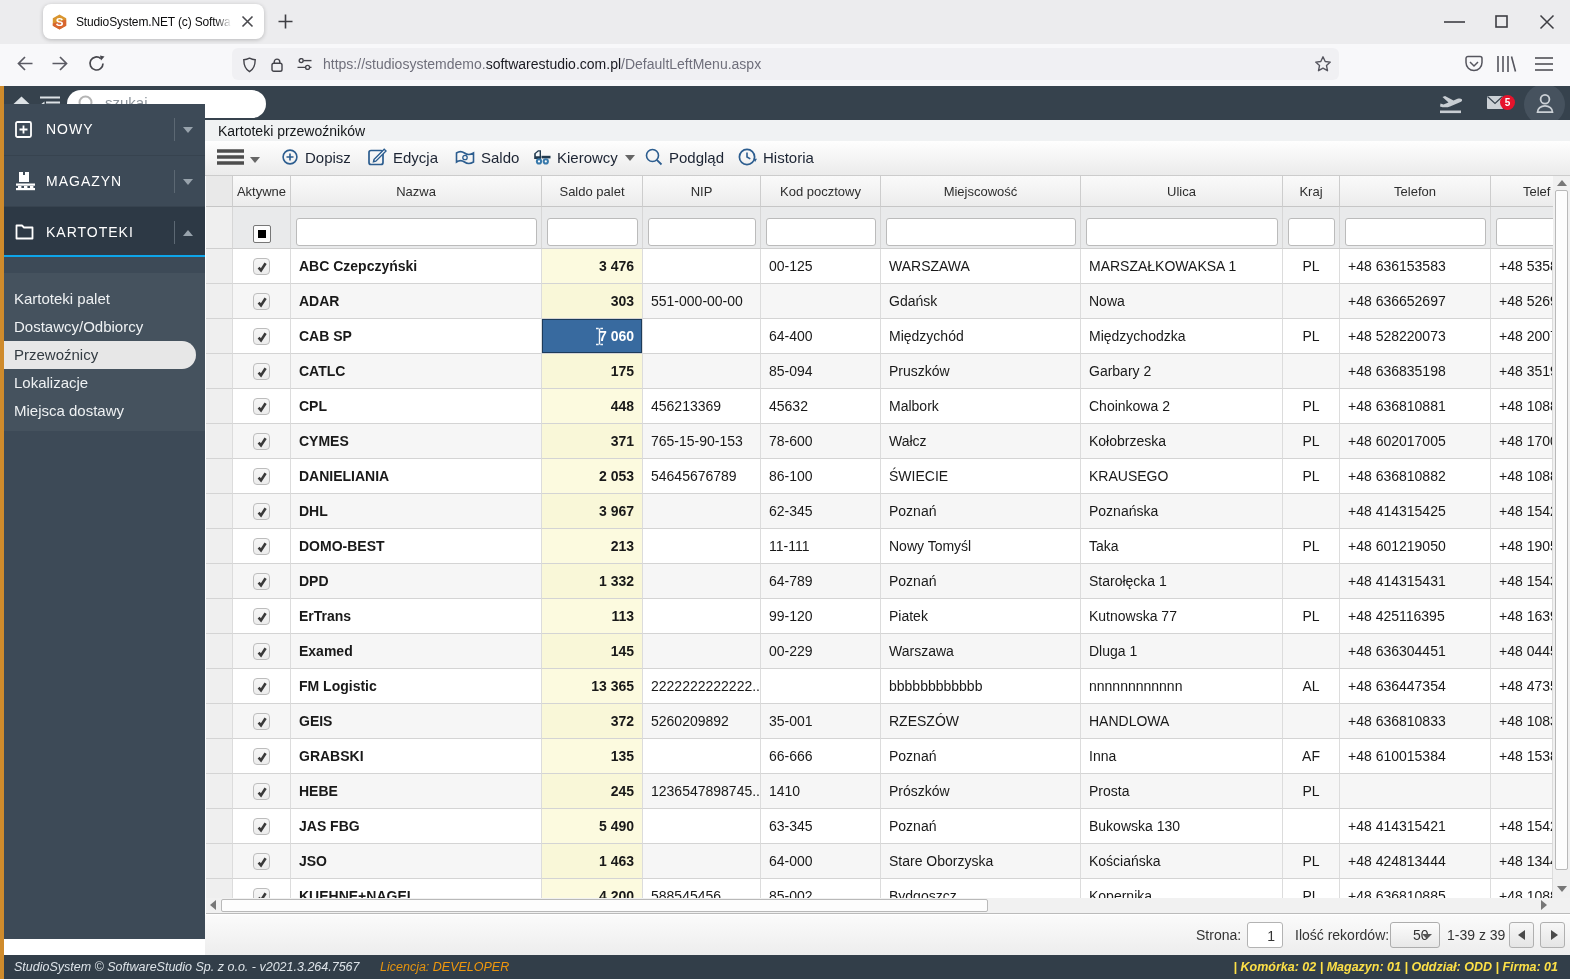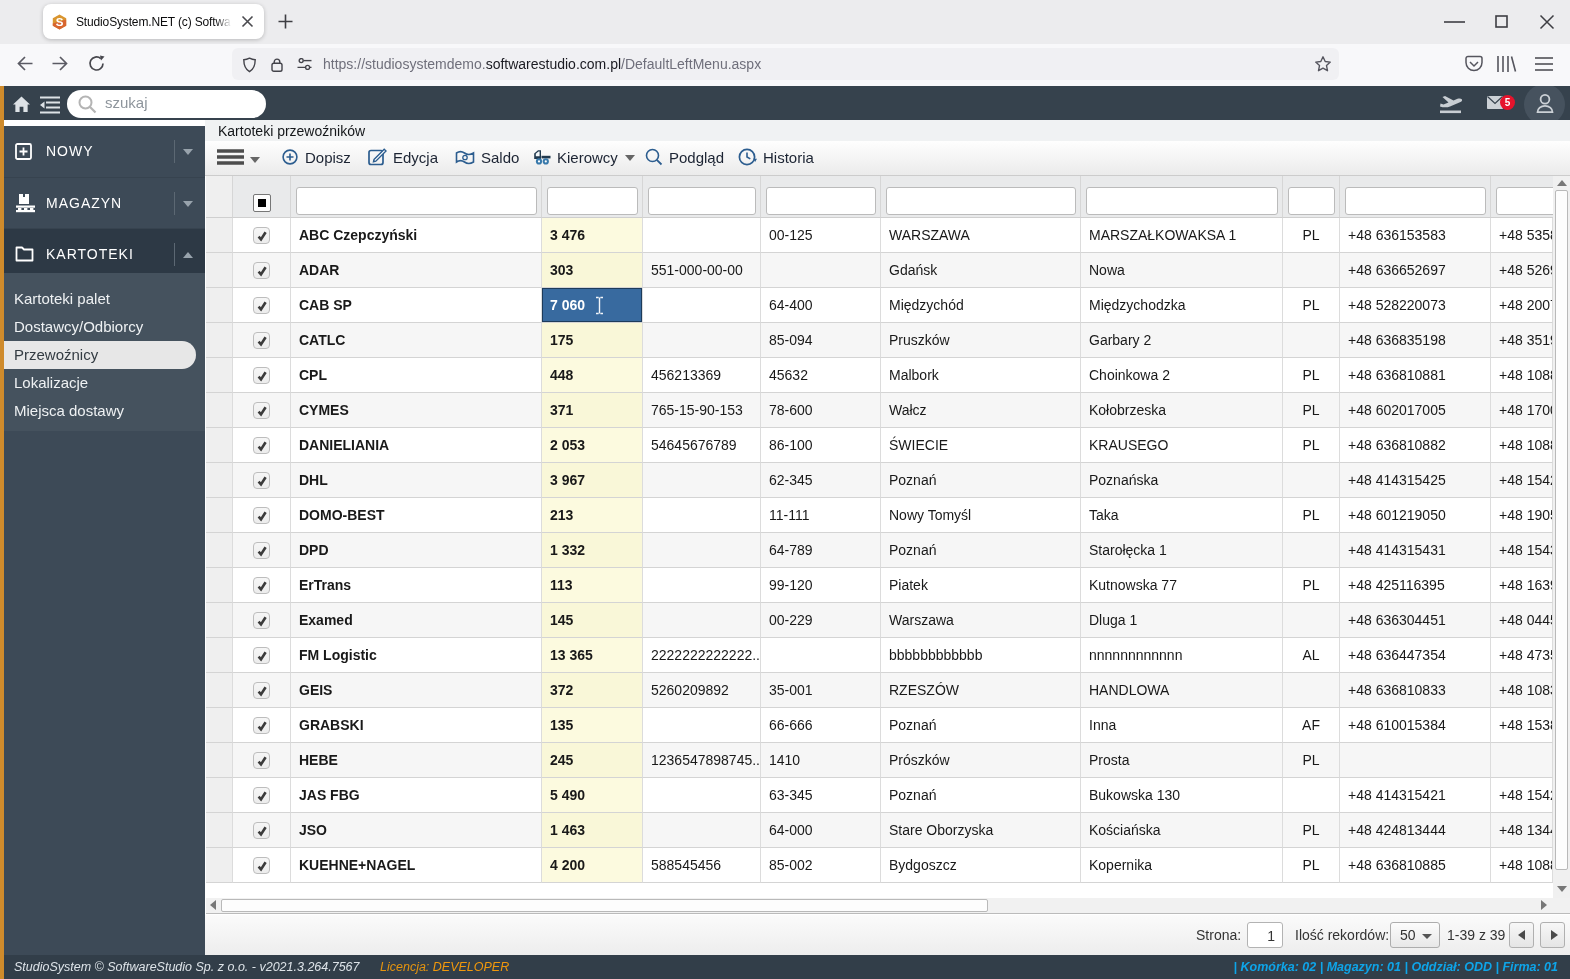--- a/index.html
+++ b/index.html
@@ -24,38 +24,38 @@
 #urltext{left:323px;top:56px;font-size:14px;color:#6f6f7b;white-space:nowrap;}
 #urltext b{color:#1a1a21;font-weight:400;}
 
 #apptoolbar{left:0;top:86px;width:1570px;height:34px;background:#36424d;overflow:hidden;}
 #orangestrip{left:0;top:86px;width:4px;height:893px;background:#cf8b2c;z-index:30;}
 #searchpill{left:67px;top:90px;width:199px;height:28px;background:#fff;border-radius:14px;}
 #szukaj{left:105px;top:94px;font-size:15px;color:#8e959c;}
 #avatar{left:1524px;top:85px;width:41px;height:41px;border-radius:50%;background:#46525e;}
 #mailbadge{left:1500px;top:95px;width:15px;height:15px;border-radius:50%;background:#e6132c;color:#fff;font-size:10px;font-weight:700;text-align:center;line-height:15px;}
 
-#sidebar{left:4px;top:126px;width:201px;height:835px;background:#3d4a57;}
+#sidebar{left:4px;top:104px;width:201px;height:835px;background:#3d4a57;}
 .sgroup{position:absolute;left:0;width:201px;height:51px;}
 .sgroup .gtext{position:absolute;left:42px;top:0;height:51px;line-height:51px;font-size:14px;letter-spacing:1px;color:#fff;}
 .sgroup .gsep{position:absolute;left:170px;top:14px;width:1px;height:23px;background:#5c6873;}
 .garr{position:absolute;left:179px;top:23px;width:0;height:0;border-left:5.5px solid transparent;border-right:5.5px solid transparent;border-top:6px solid #98a3ac;}
 .garr.up{border-top:none;border-bottom:6px solid #98a3ac;}
 .gicon{position:absolute;left:11px;top:17px;}
 #grp2{top:51px;border-top:1px solid #37434f;}
 #grp3{top:102px;border-top:1px solid #37434f;background:#2d3945;border-bottom:2px solid #0ea5e9;}
 #submenu{left:4px;top:273px;width:201px;background:#45525e;padding:12px 0 6px 0;position:absolute;}
 .sitem{height:28px;line-height:28px;font-size:15px;color:#eef1f3;padding-left:10px;}
 .sitem.sel{background:#e7e7e7;color:#333b42;width:192px;border-radius:0 14px 14px 0;}
 #grp4{top:311px;border-top:1px solid #37434f;}
 
 #statusbar{left:0;top:955px;width:1570px;height:24px;background:#323e49;font-size:12.5px;color:#dde3e8;line-height:24px;font-style:italic;}
 #statusL{left:14px;top:0;position:absolute;}
 #statusLic{left:380px;top:0;position:absolute;color:#e5940f;}
-#statusR{right:12px;top:0;position:absolute;font-weight:700;color:#0ea5e9;}
+#statusR{right:12px;top:0;position:absolute;font-weight:700;color:#fde047;}
 
 #titlestrip{left:205px;top:120px;width:1365px;height:21px;background:#f0f2f3;font-size:14px;color:#14171a;line-height:22px;padding-left:13px;}
 #ctoolbar{left:205px;top:141px;width:1365px;height:35px;background:linear-gradient(#fefefe,#ebebeb);border-bottom:1px solid #cccccc;}
 .tbtn{position:absolute;top:0;height:34px;line-height:34px;font-size:15px;color:#1c2433;}
 .tbtn svg{vertical-align:-3px;margin-right:6px;}
 
 #tablewrap{left:206px;top:176px;width:1347px;height:722px;overflow:hidden;background:#fff;}
 table{border-collapse:separate;border-spacing:0;table-layout:fixed;width:1347px;}
 col.w0{width:27px;}col.w1{width:58px;}col.w2{width:251px;}col.w3{width:101px;}col.w4{width:118px;}
 col.w5{width:120px;}col.w6{width:200px;}col.w7{width:202px;}col.w8{width:57px;}col.w9{width:151px;}col.w10{width:62px;}
@@ -65,36 +65,36 @@
 .fin{display:block;margin:8px 4px 0 5px;height:28px;border:1px solid #bbb;border-radius:3px;background:#fff;}
 #selall{display:block;margin:13px auto 0;width:18px;height:18px;border:1px solid #777;border-radius:2px;background:#fdfdfd;position:relative;}
 #selall:after{content:"";position:absolute;left:4px;top:4px;width:8px;height:8px;background:#000;}
 tr.row td{height:35px;border-right:1px solid #dcdcdc;border-bottom:1px solid #d4d4d4;font-size:14px;color:#191919;padding-left:8px;overflow:hidden;white-space:nowrap;background:#fff;}
 tr.row.r-alt td{background:#f6f6f6;}
 td.c-gut{background:#efefef !important;padding:0;}
 td.c-akt{text-align:center;padding:0 !important;}
 .cb{display:inline-block;width:17px;height:17px;border:1px solid #bdbdbd;border-radius:4px;background:linear-gradient(#f6f6f6,#ececec);vertical-align:middle;}
 .cb svg{margin-top:2px;}
 td.c-naz{font-weight:700;color:#000;}
-td.c-saldo{background:#fcfadf !important;font-weight:700;padding-right:8px;padding-left:0;color:#000;}
+td.c-saldo{background:#fcfadf !important;font-weight:700;text-align:right;padding-right:8px;padding-left:0;color:#000;}
 tr.r-alt td.c-saldo{background:#f9f7d8 !important;}
 td.c-saldo.sel{background:#386a9f !important;color:#fff;position:relative;box-shadow:inset 0 0 0 1px #1d3b5a;}
 td.c-kra{text-align:center;padding:0 !important;}
 .ibeam{position:absolute;left:53px;top:8px;}
 
 #vscroll{left:1553px;top:176px;width:17px;height:722px;background:#f0f0f0;}
 #vthumb{position:absolute;left:2px;top:14px;width:13px;height:680px;background:#fdfdfd;border:1px solid #b9b9b9;border-radius:2px;}
 #hscroll{left:206px;top:898px;width:1364px;height:16px;background:#f1f1f1;border-bottom:1px solid #bbb;}
 #hthumb{position:absolute;left:15px;top:1px;width:767px;height:13px;background:#fdfdfd;border:1px solid #b9b9b9;border-radius:2px;}
 .sarr{width:0;height:0;position:absolute;}
 
 #pager{left:205px;top:915px;width:1365px;height:40px;background:linear-gradient(#fbfbfb,#ededed);font-size:14px;color:#333;}
 #pager .lbl{position:absolute;top:12px;white-space:nowrap;}
 #pginput{position:absolute;left:1042px;top:7px;width:36px;height:26px;border:1px solid #b3b3b3;border-radius:3px;background:#fff;text-align:right;line-height:26px;padding-right:7px;}
-#pgsel{position:absolute;left:1185px;top:7px;width:50px;height:26px;border:1px solid #adadad;border-radius:3px;background:linear-gradient(#fcfcfc,#e8e8e8);line-height:25px;padding-left:9px;}
+#pgsel{position:absolute;left:1185px;top:7px;width:50px;height:26px;border:1px solid #adadad;border-radius:3px;background:linear-gradient(#fcfcfc,#e8e8e8);line-height:25px;padding-left:22px;}
 #pgsel .selarr{position:absolute;right:7px;top:11px;width:0;height:0;border-left:5px solid transparent;border-right:5px solid transparent;border-top:5px solid #555;}
 .pgbtn{position:absolute;top:7px;width:25px;height:26px;border:1px solid #b0b0b0;border-radius:3px;background:linear-gradient(#f7f7f7,#e5e5e5);}
 .pgbtn span{position:absolute;left:8px;top:7px;width:0;height:0;}
 </style>
 </head>
 <body>
 
 <div class="abs" id="tabstrip"></div>
 <div class="abs" id="tab"></div>
 <div class="abs" id="favicon">
@@ -326,20 +326,33 @@
         <col class="w3">
         <col class="w4">
         <col class="w5">
         <col class="w6">
         <col class="w7">
         <col class="w8">
         <col class="w9">
         <col class="w10">
       </colgroup>
 <tbody>
+        <tr>
+          <th class="c-gut"></th>
+          <th>Aktywne</th>
+          <th>Nazwa</th>
+          <th>Saldo palet</th>
+          <th>NIP</th>
+          <th>Kod pocztowy</th>
+          <th>Miejscowość</th>
+          <th>Ulica</th>
+          <th>Kraj</th>
+          <th>Telefon</th>
+          <th style="text-align:left;padding-left:32px;border-right:none;">Telef</th>
+        </tr>
 <tr class="frow">
           <td class="c-gut" style="background:#e2e2e2;"></td>
           <td>
             <span id="selall"></span>
           </td>
           <td>
             <span class="fin"></span>
           </td>
           <td>
             <span class="fin"></span>

